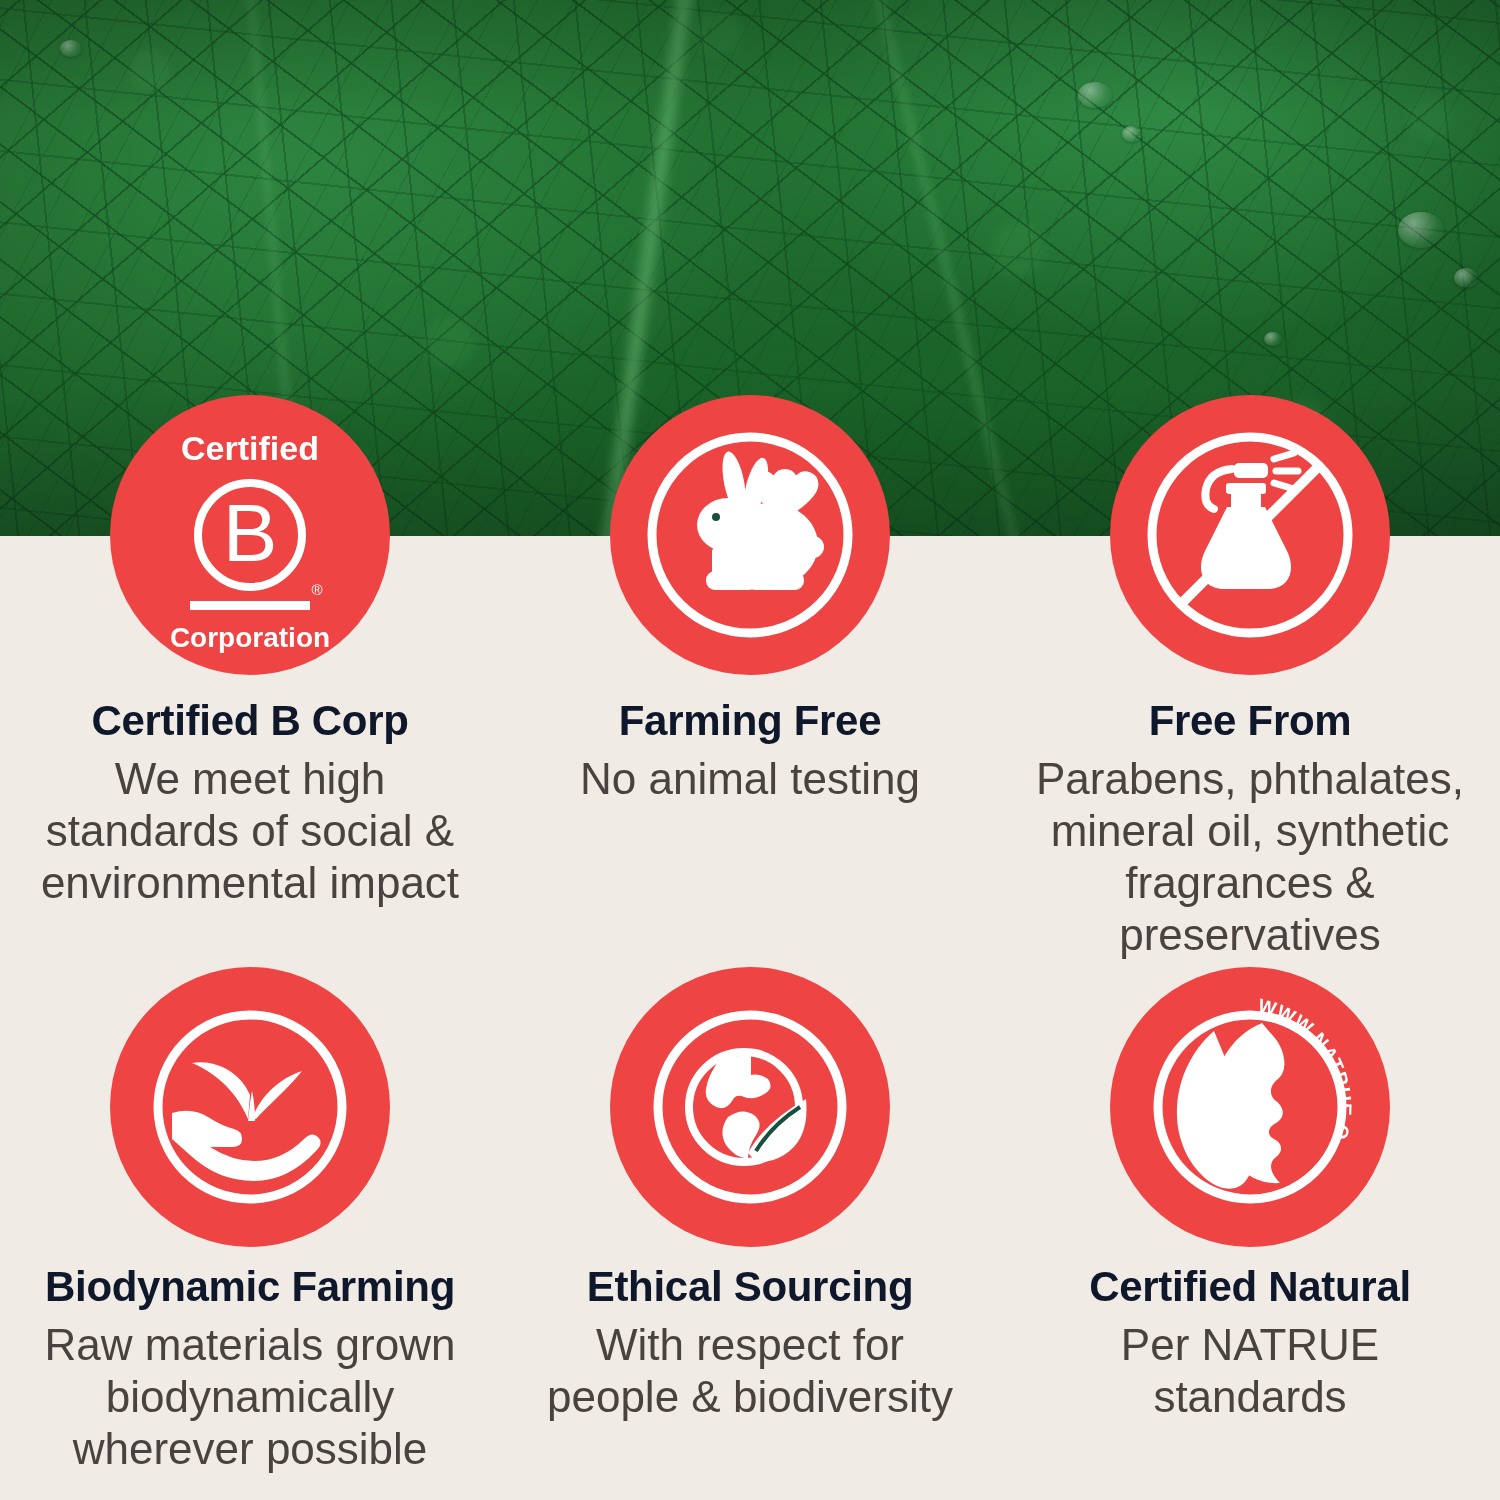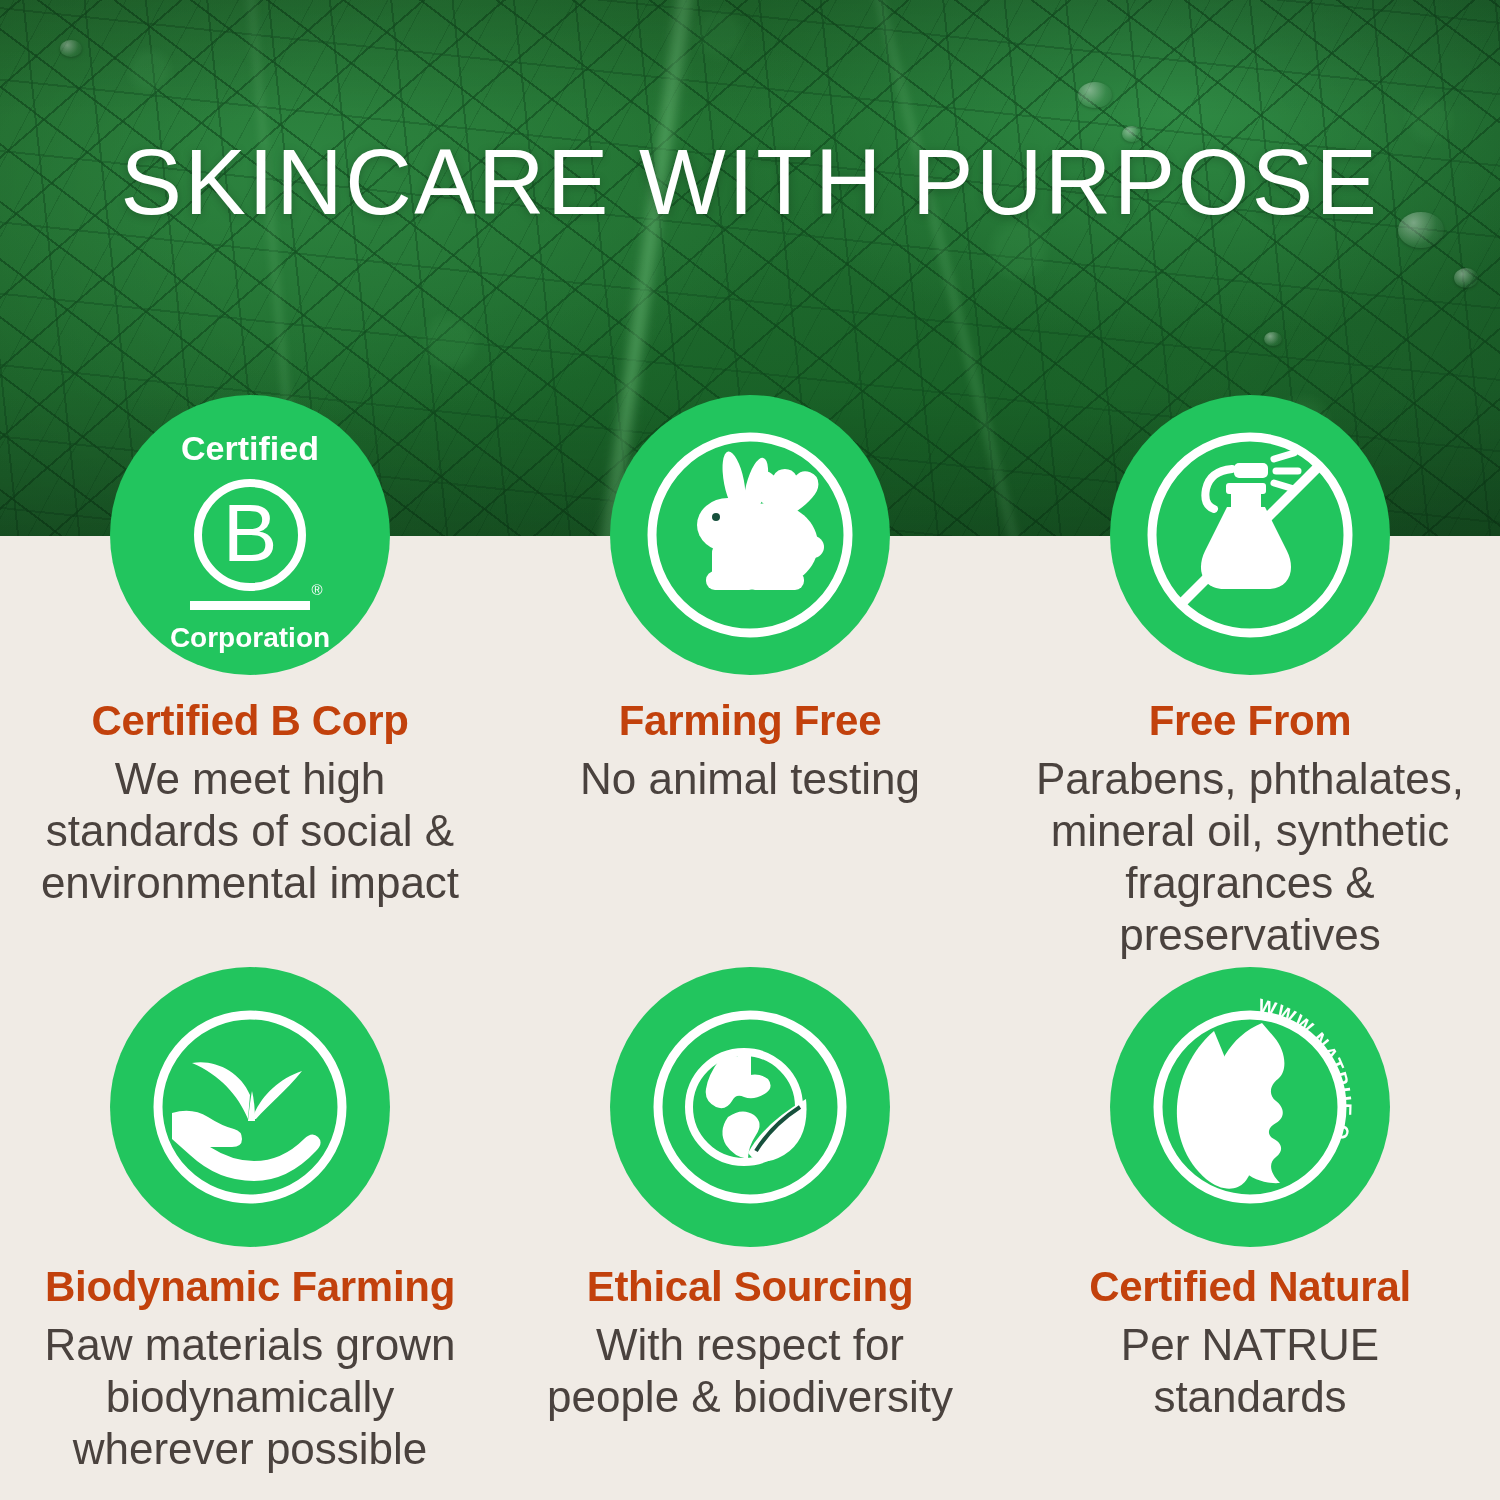--- a/index.html
+++ b/index.html
@@ -95,27 +95,27 @@
   
   .grid{
     position:absolute; left:0; top:395px; width:1500px;
     display:grid;
     grid-template-columns:repeat(3,500px);
     row-gap:6px;
   }
   .cell{ width:500px; display:flex; flex-direction:column; align-items:center; }
   .disc{
     width:280px; height:280px; border-radius:50%;
-    background:#22c55e;
+    background:#ef4444;
     display:flex; align-items:center; justify-content:center;
     flex:0 0 auto;
   }
   .cell-title{
     margin-top:24px;
-    font-size:42px; font-weight:700; color:#c2410c;
+    font-size:42px; font-weight:700; color:#0f172a;
     letter-spacing:-.3px; text-align:center; line-height:1.05;
   }
   .cell-body{
     margin-top:10px;
     font-size:44px; font-weight:400; color:#4A423E;
     text-align:center; line-height:1.18;
     max-width:430px;
     white-space:pre-line;
   }
   .row2 .cell-title{ margin-top:18px; }
@@ -133,21 +133,20 @@
   <div class="dew" style="left:1078px;top:82px;width:34px;height:26px;"></div>
   <div class="dew" style="left:1122px;top:126px;width:20px;height:16px;"></div>
   <div class="dew" style="left:1398px;top:212px;width:46px;height:36px;"></div>
   <div class="dew" style="left:1454px;top:268px;width:24px;height:20px;"></div>
   <div class="dew" style="left:1264px;top:332px;width:18px;height:14px;"></div>
   <div class="dew" style="left:60px;top:40px;width:22px;height:17px;"></div>
   <div class="leaf-shade"></div>
 </div>
 
 <div class="hero-text">
-  <div class="title">SKINCARE WITH PURPOSE</div>
 </div>
 
 <div class="grid">
 
   <div class="cell">
     <div class="disc">
       <svg width="280" height="280" viewBox="0 0 280 280">
         <text x="140" y="65" text-anchor="middle" fill="#fff" font-family="Liberation Sans, sans-serif" font-size="34" font-weight="700">Certified</text>
         <circle cx="140" cy="140" r="52" fill="none" stroke="#fff" stroke-width="8"></circle>
         <text x="140" y="166" text-anchor="middle" fill="#fff" font-family="Liberation Sans, sans-serif" font-size="82" font-weight="500">B</text>

